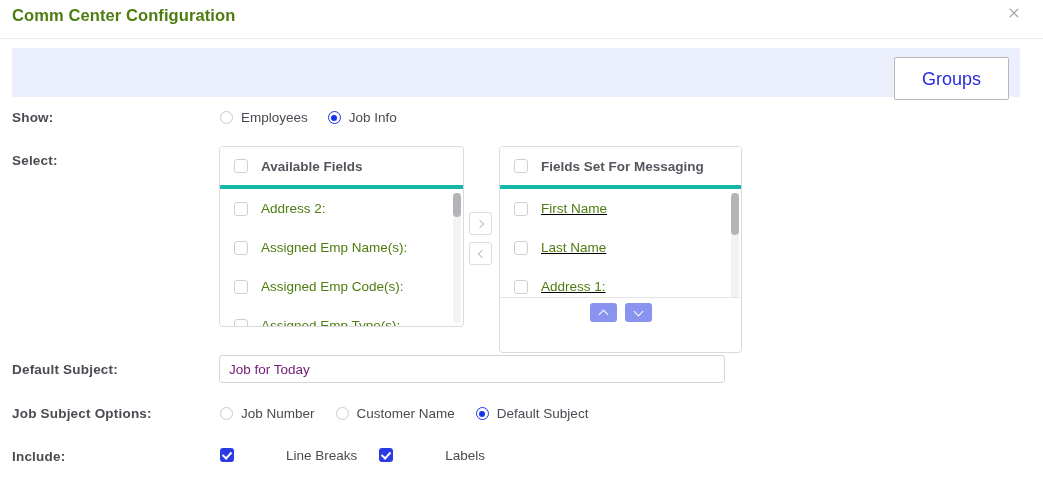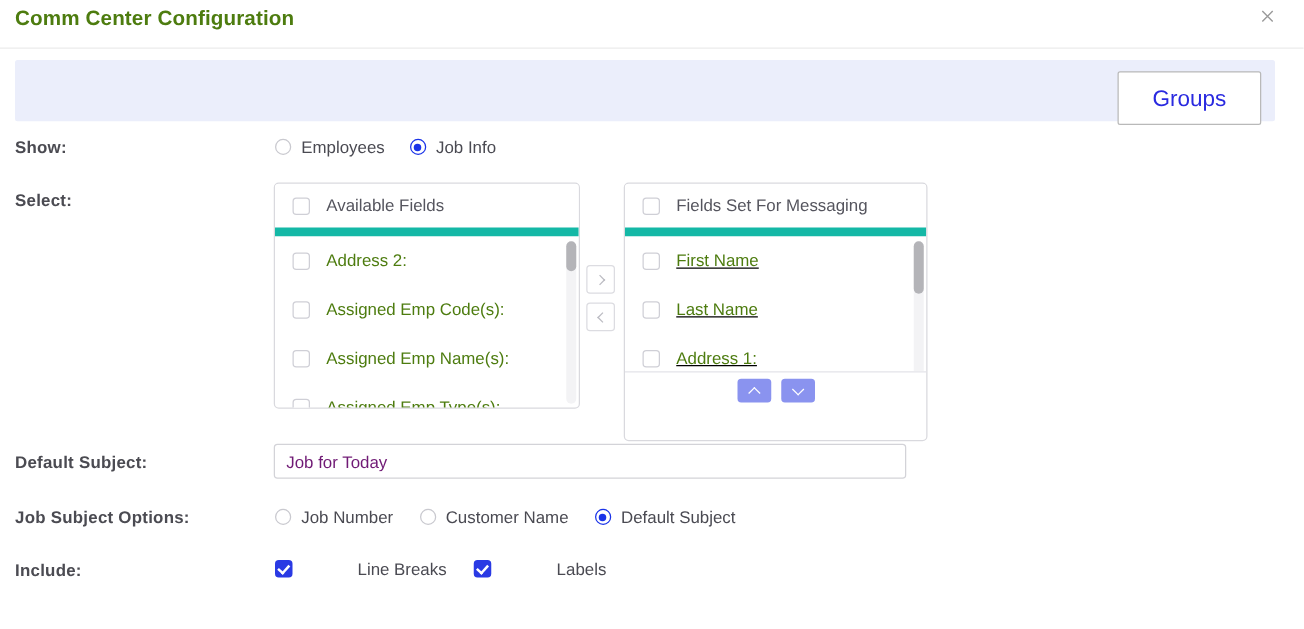--- a/index.html
+++ b/index.html
@@ -146,22 +146,23 @@
     border: 1px solid #d9d9de;
     border-radius: 4px;
     background: #fff;
     overflow: hidden;
   }
   .list-head {
     height: 42px;
     display: flex;
     align-items: center;
     padding-left: 14px;
-    border-bottom: 7px solid #14b8a6;
-    background: #fff;
+    border-bottom: 4px solid #14b8a6;
+    background: #fff;
+    font-weight: bold;
   }
   .list-body {
     position: relative;
     overflow: hidden;
   }
   .list-item {
     height: 39px;
     display: flex;
     align-items: center;
     padding-left: 14px;
@@ -315,25 +316,25 @@
       <span class="cb-empty"></span>
       <span class="head-text">Available Fields</span>
     </div>
     <div class="list-body" style="height:138px;">
       <div class="list-item">
         <span class="cb-empty"></span>
         <span class="item-text">Address 2:</span>
       </div>
       <div class="list-item">
         <span class="cb-empty"></span>
+        <span class="item-text">Assigned Emp Name(s):</span>
+      </div>
+      <div class="list-item">
+        <span class="cb-empty"></span>
         <span class="item-text">Assigned Emp Code(s):</span>
-      </div>
-      <div class="list-item">
-        <span class="cb-empty"></span>
-        <span class="item-text">Assigned Emp Name(s):</span>
       </div>
       <div class="list-item">
         <span class="cb-empty"></span>
         <span class="item-text">Assigned Emp Type(s):</span>
       </div>
       <div class="vscroll" style="top:4px; height:130px;">
         <div class="vthumb" style="top:0; height:24px;"></div>
       </div>
     </div>
   </div>

